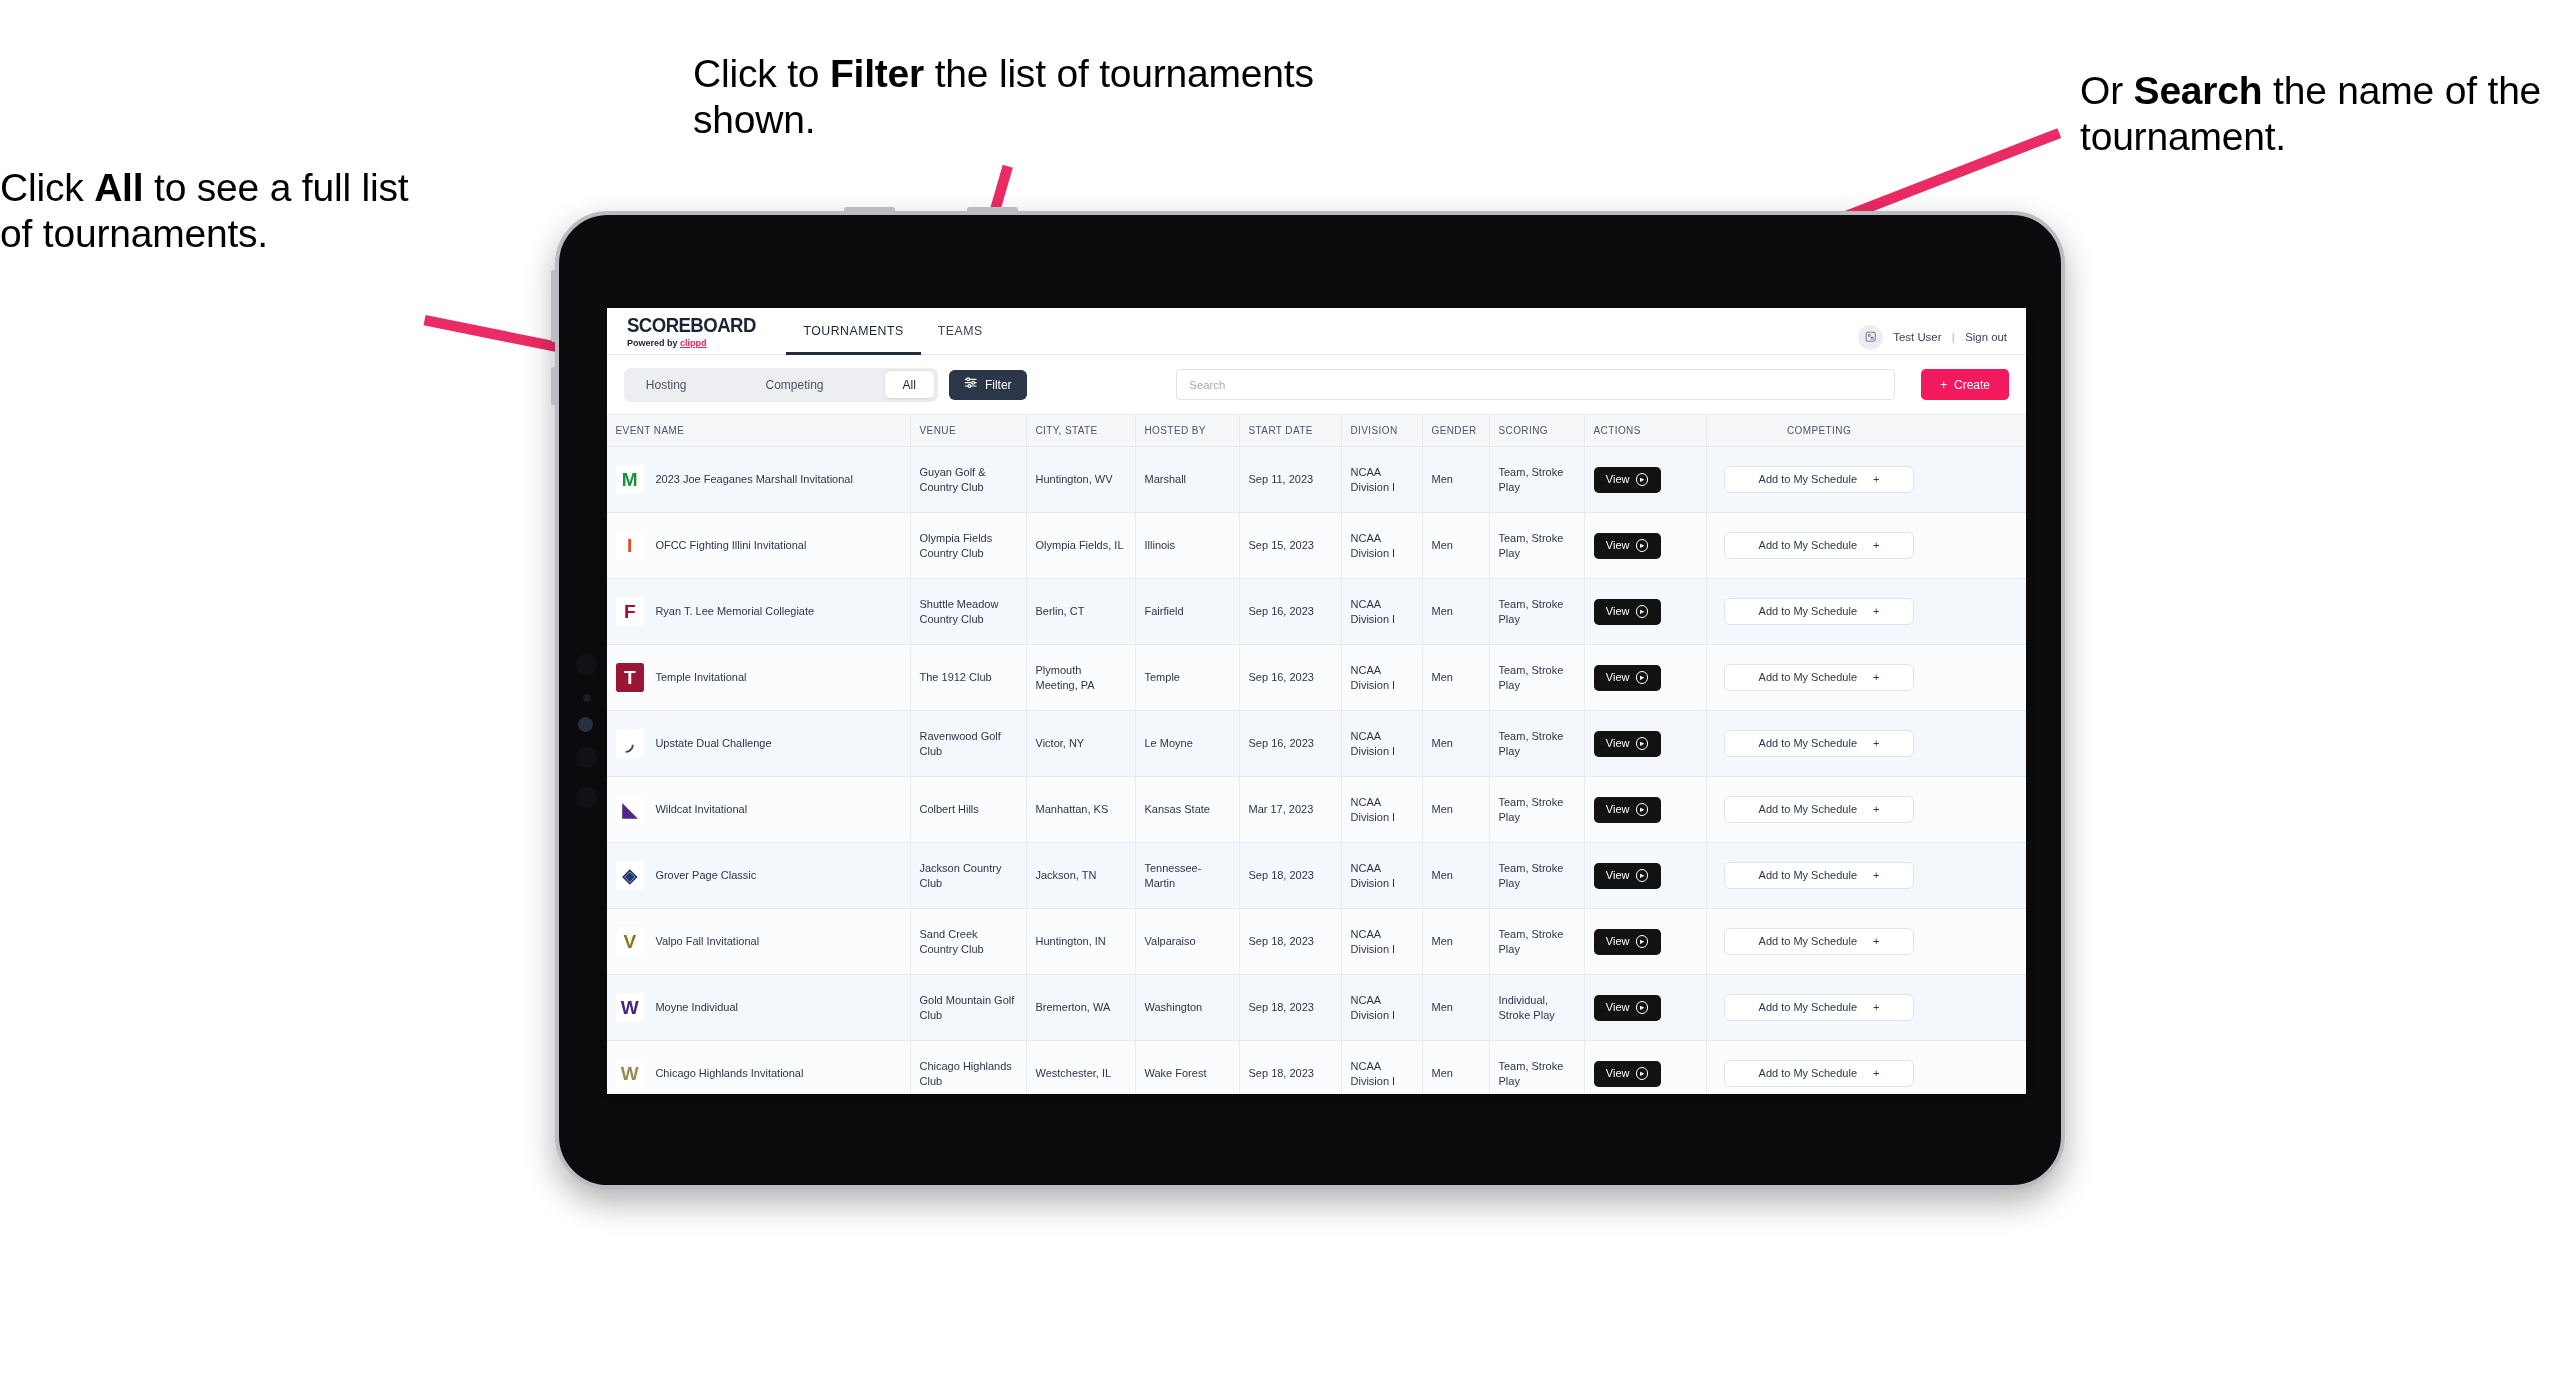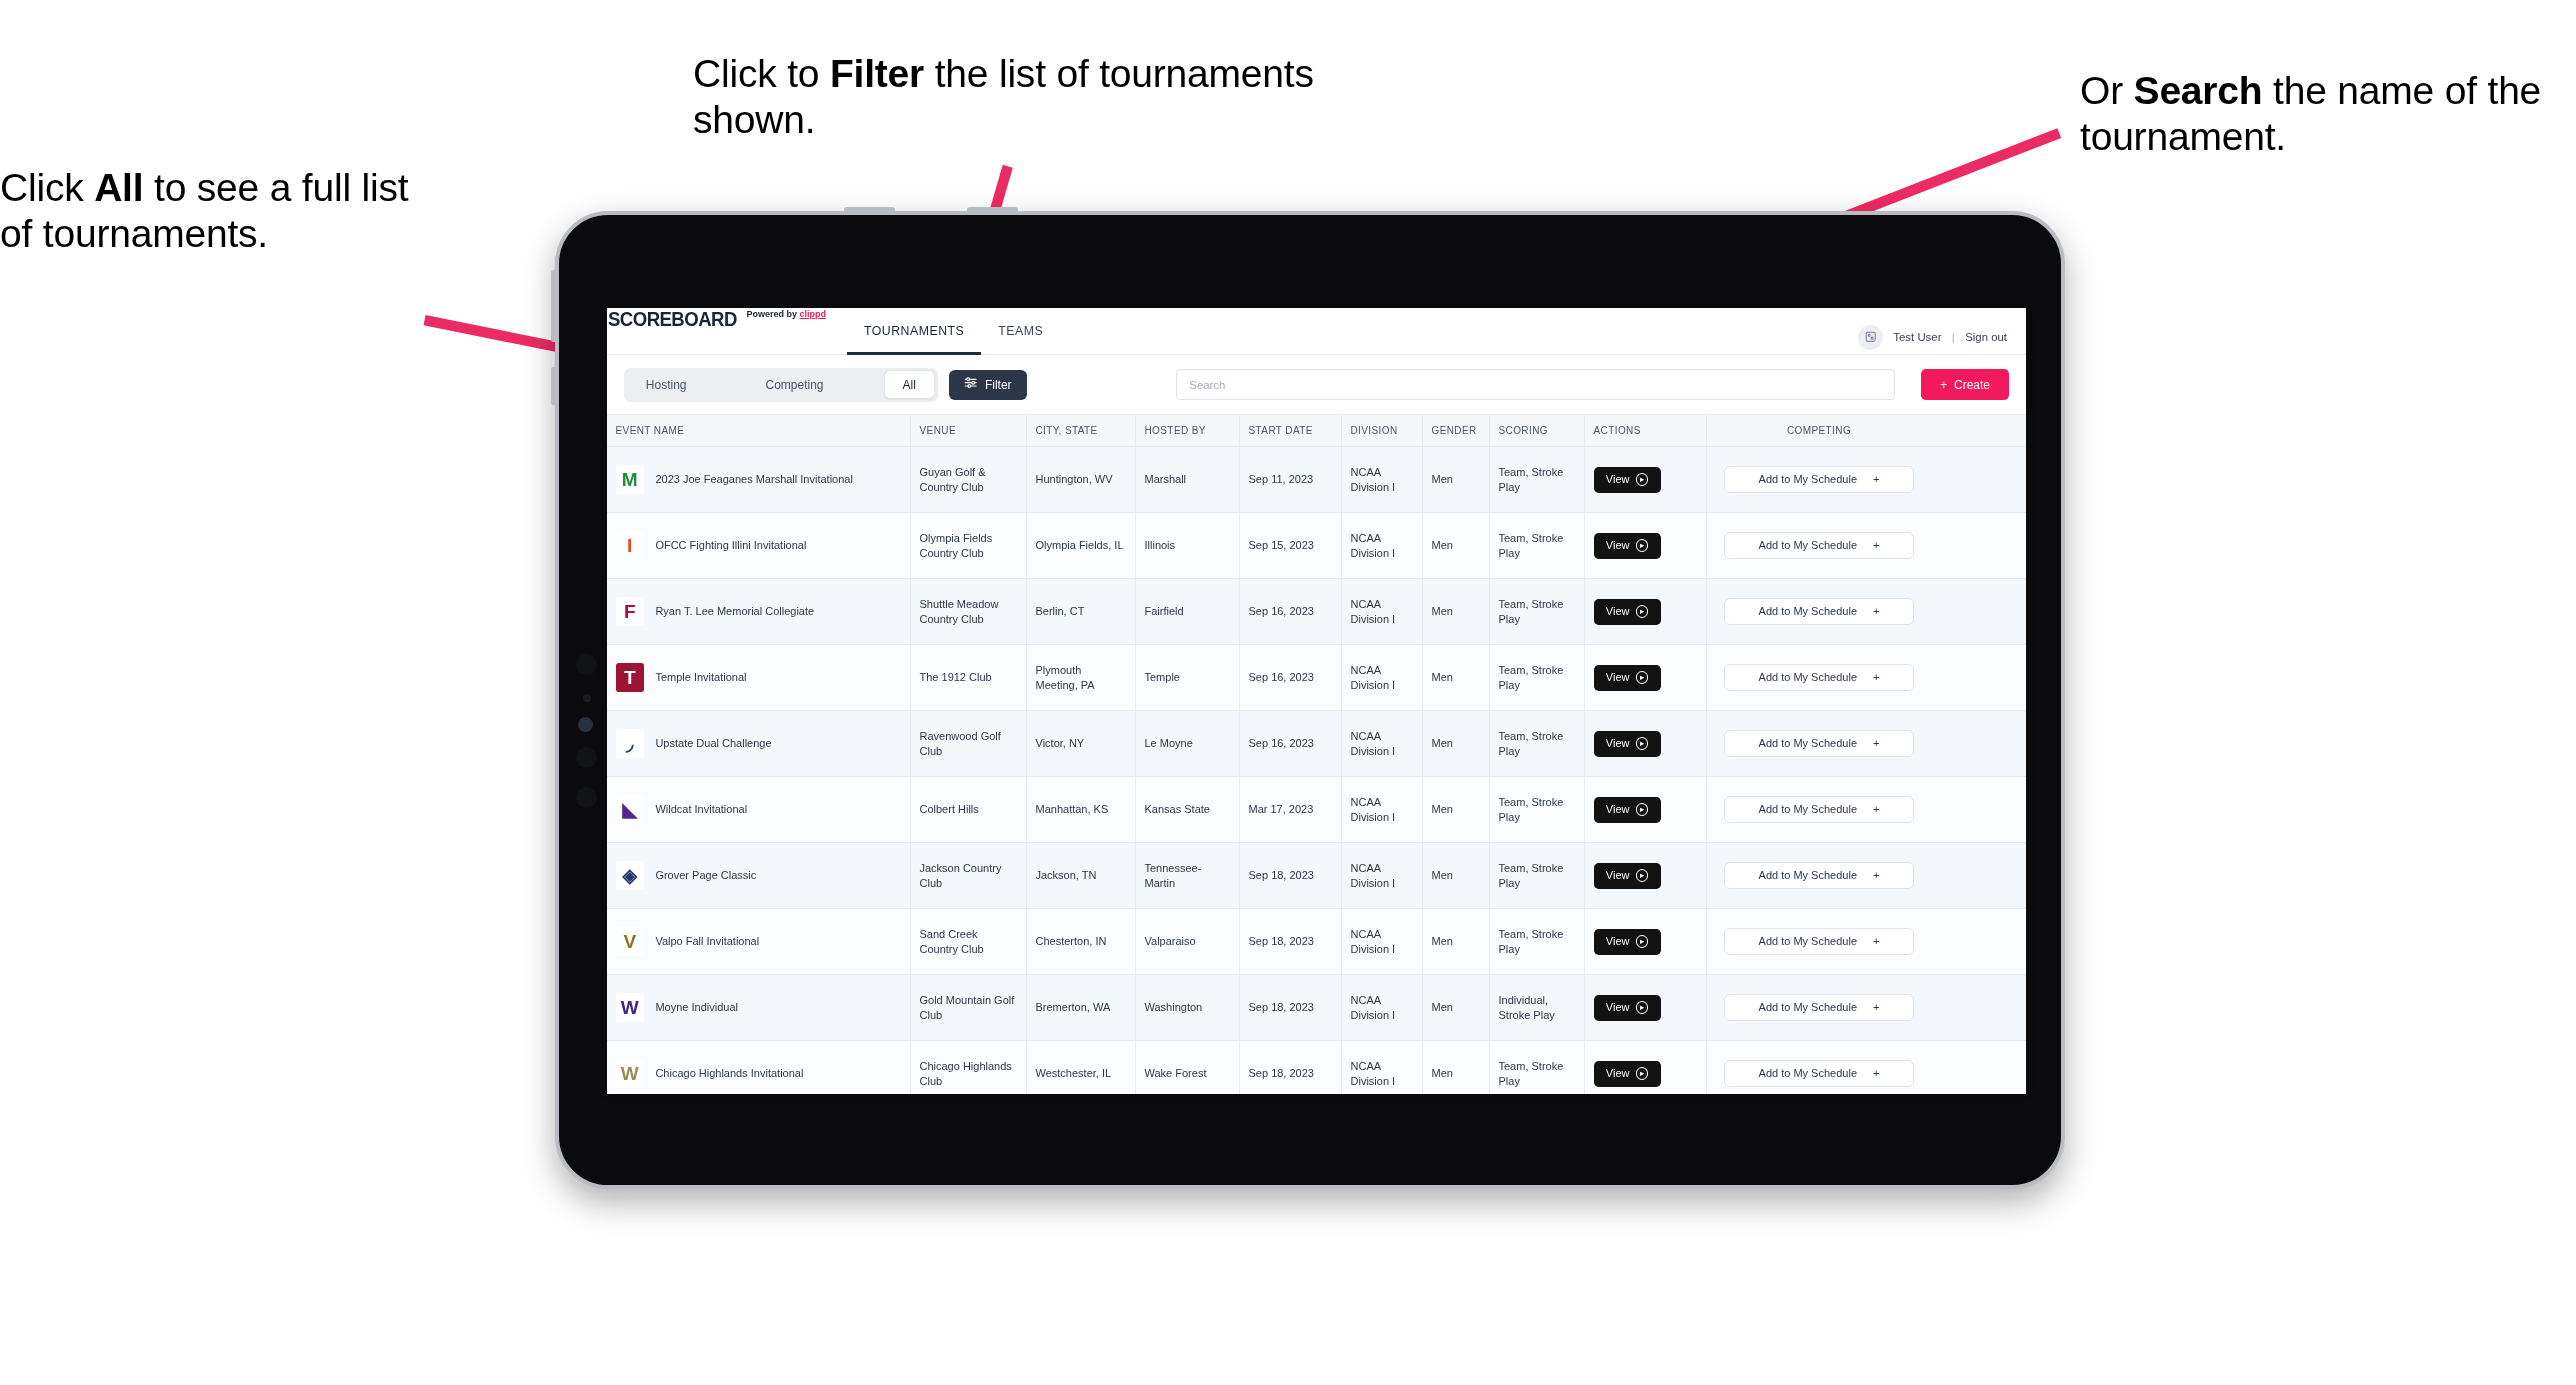--- a/index.html
+++ b/index.html
@@ -71,22 +71,22 @@
   
   #topbar {
     height: 47px;
     background: #ffffff;
     display: flex;
     align-items: stretch;
     border-bottom: 0.9px solid #e6e8ec;
     position: relative;
   }
   #brand {
-    display: flex; flex-direction: row; justify-content: center;
-    padding-left: 1px; padding-right: 21px;
+    display: flex; flex-direction: column; justify-content: center;
+    padding-left: 20px; padding-right: 21px;
   }
   #brand-title {
     font-family: "Liberation Sans", sans-serif;
     font-weight: 700;
     font-size: 20px;
     letter-spacing: -0.6px;
     color: #1b2436;
     transform: scaleX(0.93);
     transform-origin: left center;
   }
@@ -591,21 +591,21 @@
               </div>
             </div>
             <div class="row even">
               <div class="cell c-event">
                 <div class="ev-inner">
                   <div class="logo" style="background: rgb(255, 255, 255); color: rgb(138, 115, 37);">V</div>
                   <span class="ev-name">Valpo Fall Invitational</span>
                 </div>
               </div>
               <div class="cell c-venue">Sand Creek Country Club</div>
-              <div class="cell c-city">Chesterton, IN</div>
+              <div class="cell c-city">Huntington, IN</div>
               <div class="cell c-host">Valparaiso</div>
               <div class="cell c-date nowrap">Sep 18, 2023</div>
               <div class="cell c-div">NCAA Division I</div>
               <div class="cell c-gender">Men</div>
               <div class="cell c-score">Team, Stroke Play</div>
               <div class="cell c-act">
                 <div class="view-btn">
                   <span>View</span>
                   <span class="circ">▸</span>
                 </div>

